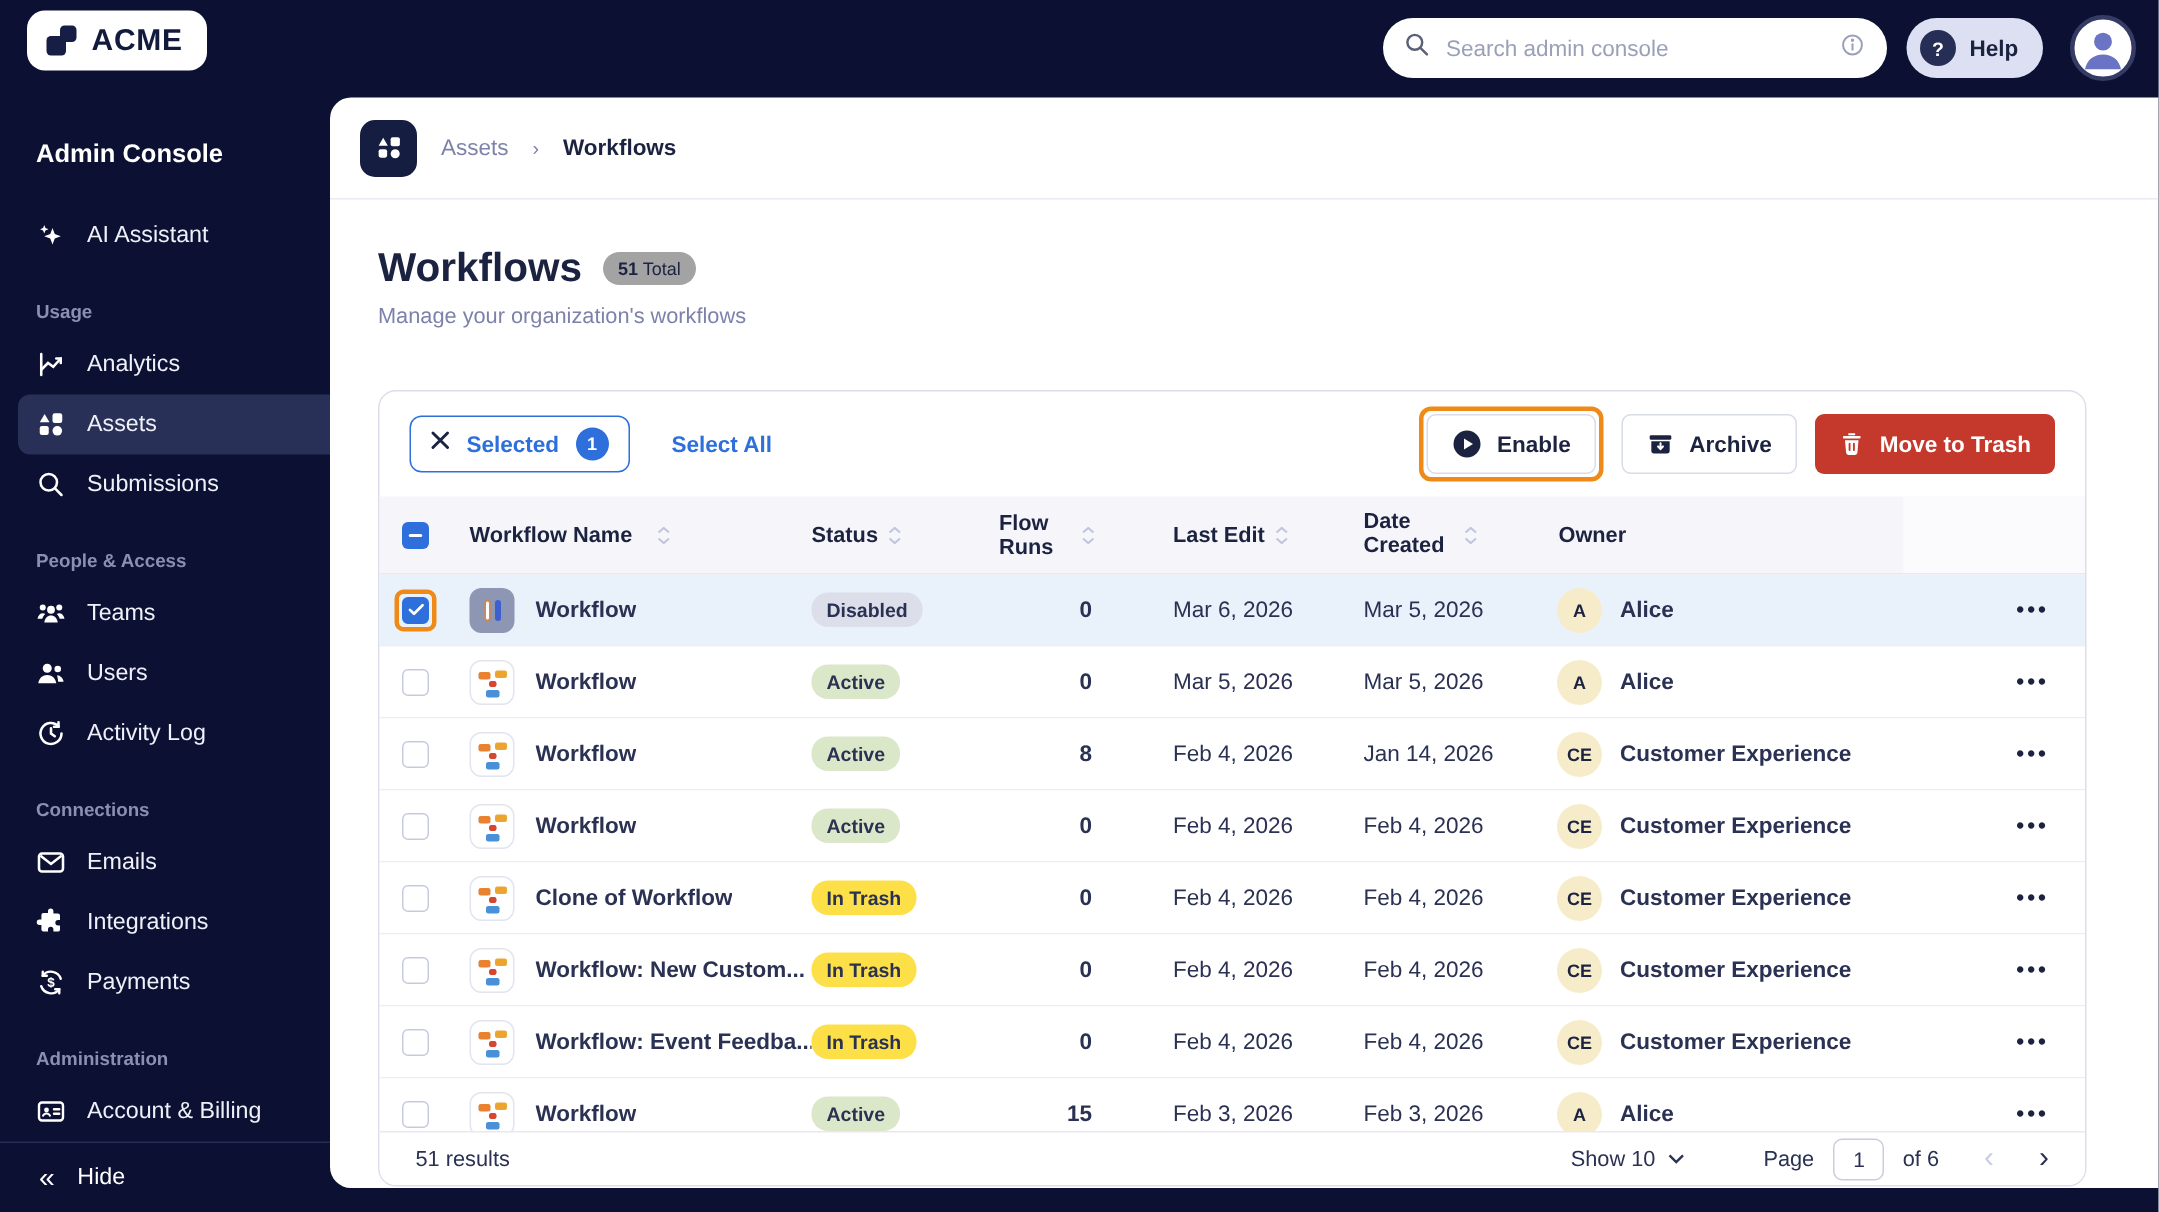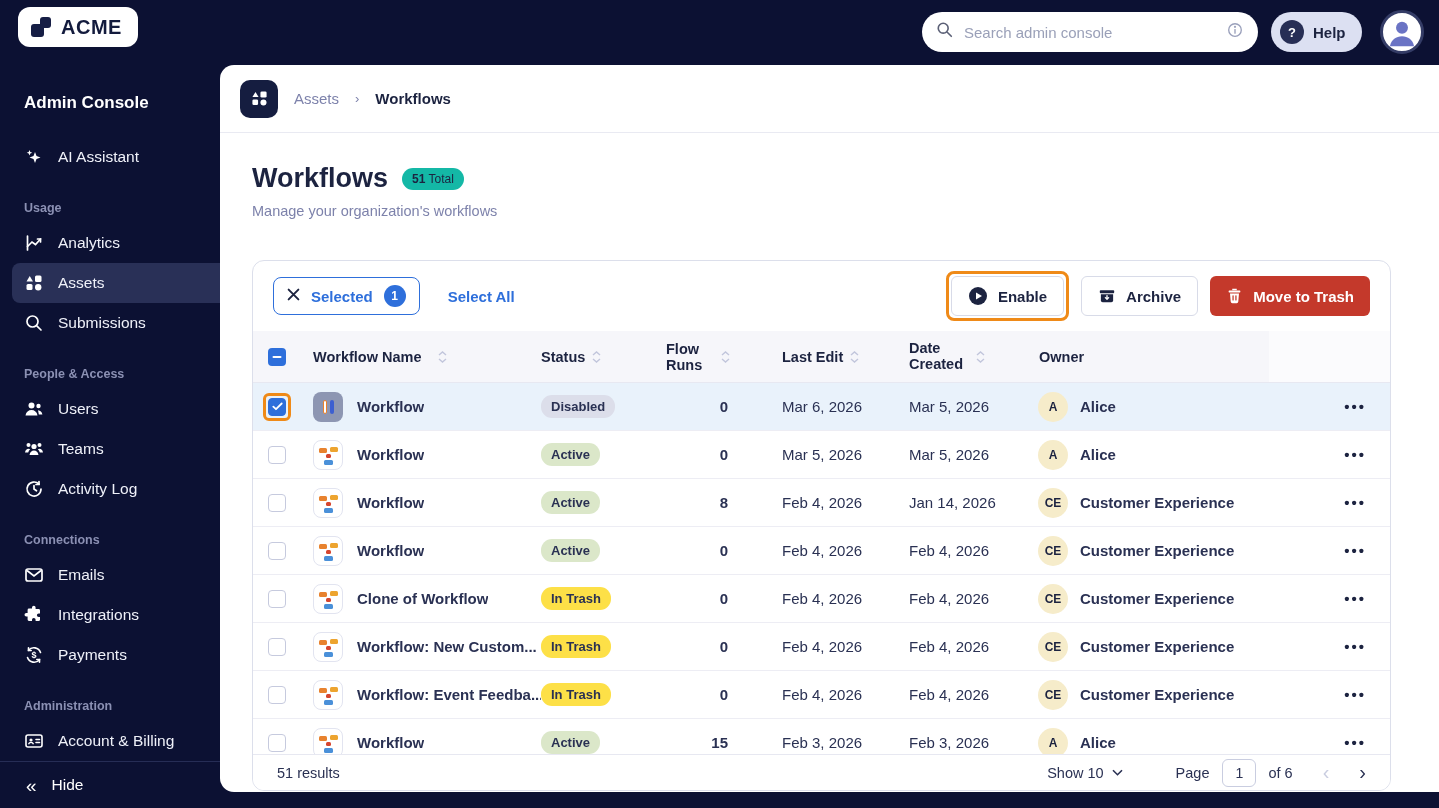--- a/index.html
+++ b/index.html
@@ -47,21 +47,21 @@
           border-radius:14px 0 0 14px; overflow:hidden; }
 
   .bc-bar { height:68px; display:flex; align-items:center; gap:16px; padding-left:20px; border-bottom:1px solid #e9eaf2; }
   .bc-icon { width:38px; height:38px; border-radius:10px; background:#151d40; display:flex; align-items:center; justify-content:center; }
   .bc-parent { color:#7d82ab; font-size:15px; font-weight:500; cursor:pointer; }
   .bc-sep { color:#7d82ab; font-size:13px; }
   .bc-current { color:#1c2340; font-size:15px; font-weight:700; }
 
   .title-row { display:flex; align-items:center; margin:30px 0 0 32px; }
   .page-title { font-size:27px; font-weight:800; color:#1c2340; }
-  .total-badge { margin-left:14px; background:#14b8a6; border-radius:12px; padding:4px 10px; font-size:12px; color:#1c2340; }
+  .total-badge { margin-left:14px; background:#a3a3a3; border-radius:12px; padding:4px 10px; font-size:12px; color:#1c2340; }
   .total-badge b { font-weight:800; }
   .page-sub { margin:9px 0 0 32px; color:#7d82ab; font-size:14.5px; }
 
   
   .card { position:absolute; left:32px; top:195px; width:1139px; height:531px; background:#fff;
           border:1px solid #dcdfeb; border-radius:12px; display:flex; flex-direction:column; overflow:hidden; }
 
   .toolbar { height:70px; flex:none; display:flex; align-items:center; padding:0 20px; }
   .sel-btn { height:38px; border:1.5px solid #2e6fdb; border-radius:8px; display:flex; align-items:center; gap:11px;
              padding:0 13px; cursor:pointer; background:#fff; }
@@ -212,40 +212,40 @@
           <path d="M12.8 12.8L17 17" stroke-linecap="round"></path>
         </svg>
     </span>
     <span>Submissions</span>
   </div>
 
   <div class="sb-section">People &amp; Access</div>
   <div class="sb-item">
     <span class="ic">
       <svg width="20" height="20" viewBox="0 0 20 20" fill="#fff">
-          <circle cx="7.5" cy="6.5" r="3"></circle>
-          <path d="M1.5 16.5c.6-3.6 3-5.5 6-5.5s5.4 1.9 6 5.5z"></path>
-          <circle cx="14.5" cy="7" r="2.2"></circle>
-          <path d="M14 11.2c2.3.2 4 1.8 4.4 4.3h-3.6c-.2-1.8-.5-3.2-.8-4.3z"></path>
-        </svg>
-    </span>
-    <span>Users</span>
-  </div>
-  <div class="sb-item">
-    <span class="ic">
-      <svg width="20" height="20" viewBox="0 0 20 20" fill="#fff">
           <circle cx="10" cy="7.5" r="2.6"></circle>
           <path d="M5.5 16c.5-3 2.2-4.6 4.5-4.6s4 1.6 4.5 4.6z"></path>
           <circle cx="4.5" cy="6" r="2"></circle>
           <path d="M1 13.5c.4-2.4 1.8-3.7 3.5-3.7.6 0 1.2.2 1.7.5-1 .9-1.7 1.9-2 3.2z"></path>
           <circle cx="15.5" cy="6" r="2"></circle>
           <path d="M19 13.5c-.4-2.4-1.8-3.7-3.5-3.7-.6 0-1.2.2-1.7.5 1 .9 1.7 1.9 2 3.2z"></path>
         </svg>
     </span>
     <span>Teams</span>
+  </div>
+  <div class="sb-item">
+    <span class="ic">
+      <svg width="20" height="20" viewBox="0 0 20 20" fill="#fff">
+          <circle cx="7.5" cy="6.5" r="3"></circle>
+          <path d="M1.5 16.5c.6-3.6 3-5.5 6-5.5s5.4 1.9 6 5.5z"></path>
+          <circle cx="14.5" cy="7" r="2.2"></circle>
+          <path d="M14 11.2c2.3.2 4 1.8 4.4 4.3h-3.6c-.2-1.8-.5-3.2-.8-4.3z"></path>
+        </svg>
+    </span>
+    <span>Users</span>
   </div>
   <div class="sb-item">
     <span class="ic">
       <svg width="20" height="20" viewBox="0 0 20 20" fill="none" stroke="#fff" stroke-width="1.7" stroke-linecap="round">
           <path d="M17 10a7 7 0 11-2-4.9"></path>
           <path d="M15 2.5v3h-3"></path>
           <path d="M10 6.5V10l2.5 1.8"></path>
         </svg>
     </span>
     <span>Activity Log</span>

